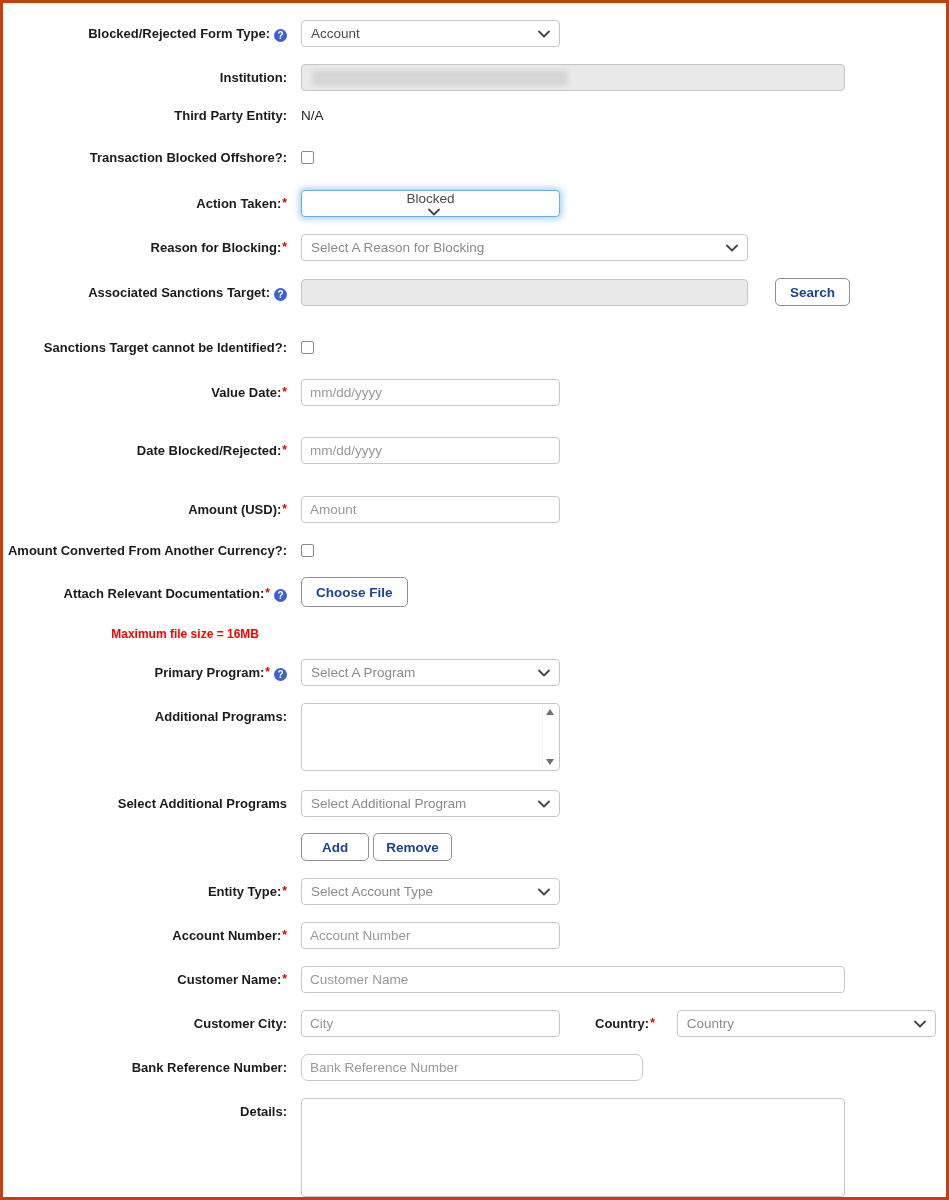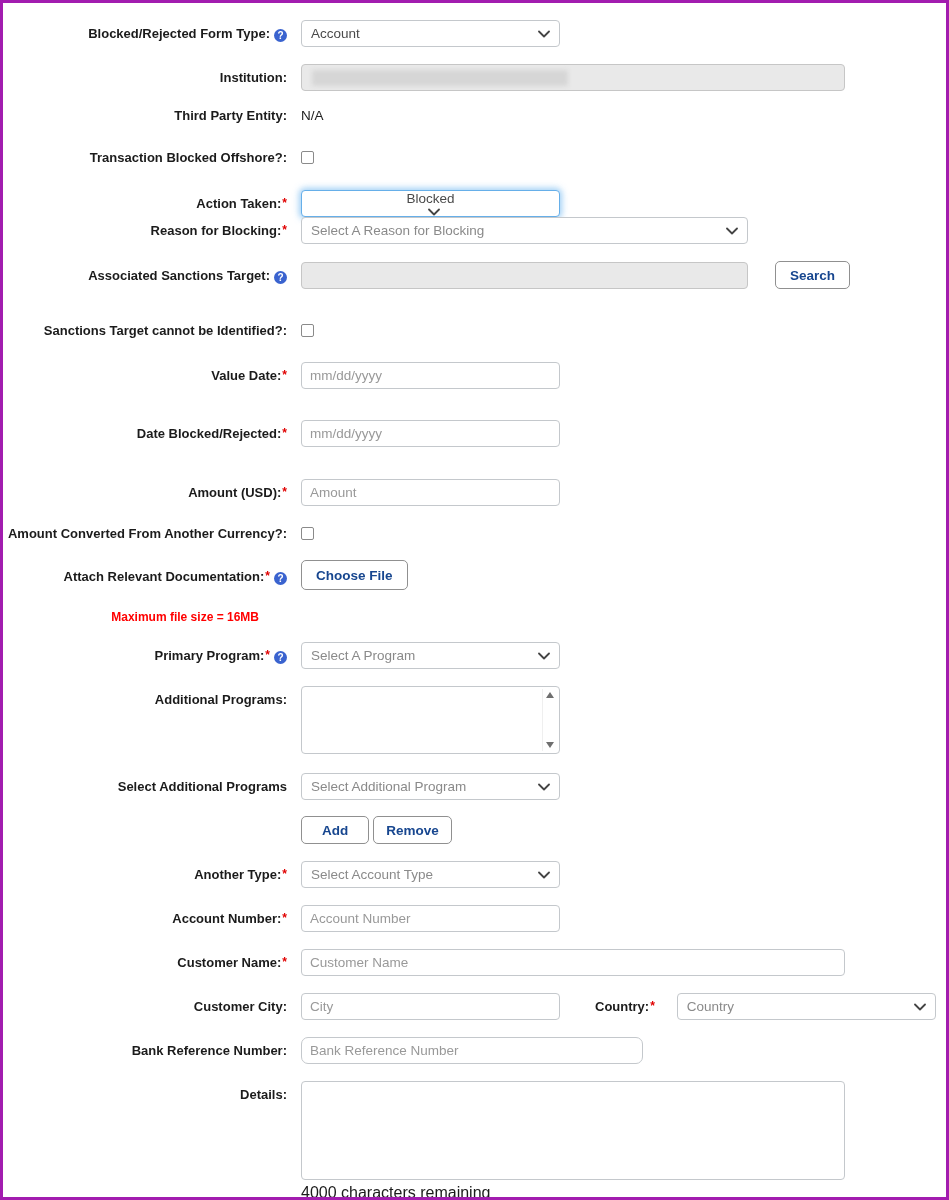--- a/index.html
+++ b/index.html
@@ -1,17 +1,17 @@
 <!DOCTYPE html>
 <html><head>
 <meta charset="utf-8">
 <style>
   html,body{margin:0;padding:0;background:#fff;}
   body{font-family:"Liberation Sans",sans-serif;}
-  .page{width:949px;height:1200px;box-sizing:border-box;border:3px solid #a21caf;background:#fff;padding-top:17px;overflow:hidden;}
+  .page{width:949px;height:1200px;box-sizing:border-box;border:3px solid #c2410c;background:#fff;padding-top:17px;overflow:hidden;}
   .row{display:flex;align-items:center;padding-left:4px;}
   .row.top{align-items:flex-start;}
   .lbl{width:294px;min-width:294px;box-sizing:border-box;padding-right:14px;text-align:right;font-weight:bold;font-size:13px;color:#1b1b1b;line-height:17px;}
   .lbl .req{color:#e00000;font-size:12px;vertical-align:1px;margin-left:1px;}
   .help{display:inline-block;width:13px;height:13px;border-radius:50%;background:#3a63cf;color:#fff;font-size:10px;font-weight:bold;line-height:13px;text-align:center;margin-left:4px;vertical-align:-1px;cursor:pointer;}
   .ctl{display:flex;align-items:center;}
   .input,.select,.listbox,textarea.input{box-sizing:border-box;border:1px solid #c4c8cc;border-radius:4px;background:#fff;font-size:13.5px;color:#333;}
   .input{height:27px;padding:0 8px;font-family:"Liberation Sans",sans-serif;}
   input.input::placeholder{color:#999;opacity:1;}
   textarea.input{height:99px;resize:none;padding:5px 8px;outline:none;}
@@ -73,21 +73,21 @@
       </div>
   </div>
 
   <div class="row" style="margin-bottom:24px">
     <div class="lbl"><span>Transaction Blocked Offshore?:</span></div>
     <div class="ctl">
         <div class="cb"></div>
       </div>
   </div>
 
-  <div class="row" style="">
+  <div class="row" style="margin-bottom:17px">
     <div class="lbl"><span>Action Taken:</span><span class="req">*</span></div>
     <div class="ctl">
       <div class="select w259 focused">
         <span class="sv dark">Blocked</span>
         <svg class="chev" width="12" height="8" viewBox="0 0 12 8">
             <path d="M1 1.5 L6 6.5 L11 1.5" fill="none" stroke="#444" stroke-width="1.8" stroke-linecap="round" stroke-linejoin="round"></path>
           </svg>
       </div>
     </div>
   </div>
@@ -195,21 +195,21 @@
 
   <div class="row" style="margin-bottom:17px">
     <div class="lbl"></div>
     <div class="ctl">
       <button class="btn" style="padding:0 20px">Add</button>
       <button class="btn" style="margin-left:4px;padding:0 12px">Remove</button>
     </div>
   </div>
 
   <div class="row" style="margin-bottom:17px">
-    <div class="lbl"><span>Another Type:</span><span class="req">*</span></div>
+    <div class="lbl"><span>Entity Type:</span><span class="req">*</span></div>
     <div class="ctl">
       <div class="select w259">
         <span class="sv">Select Account Type</span>
         <svg class="chev" width="12" height="8" viewBox="0 0 12 8">
             <path d="M1 1.5 L6 6.5 L11 1.5" fill="none" stroke="#444" stroke-width="1.8" stroke-linecap="round" stroke-linejoin="round"></path>
           </svg>
       </div>
     </div>
   </div>
 

